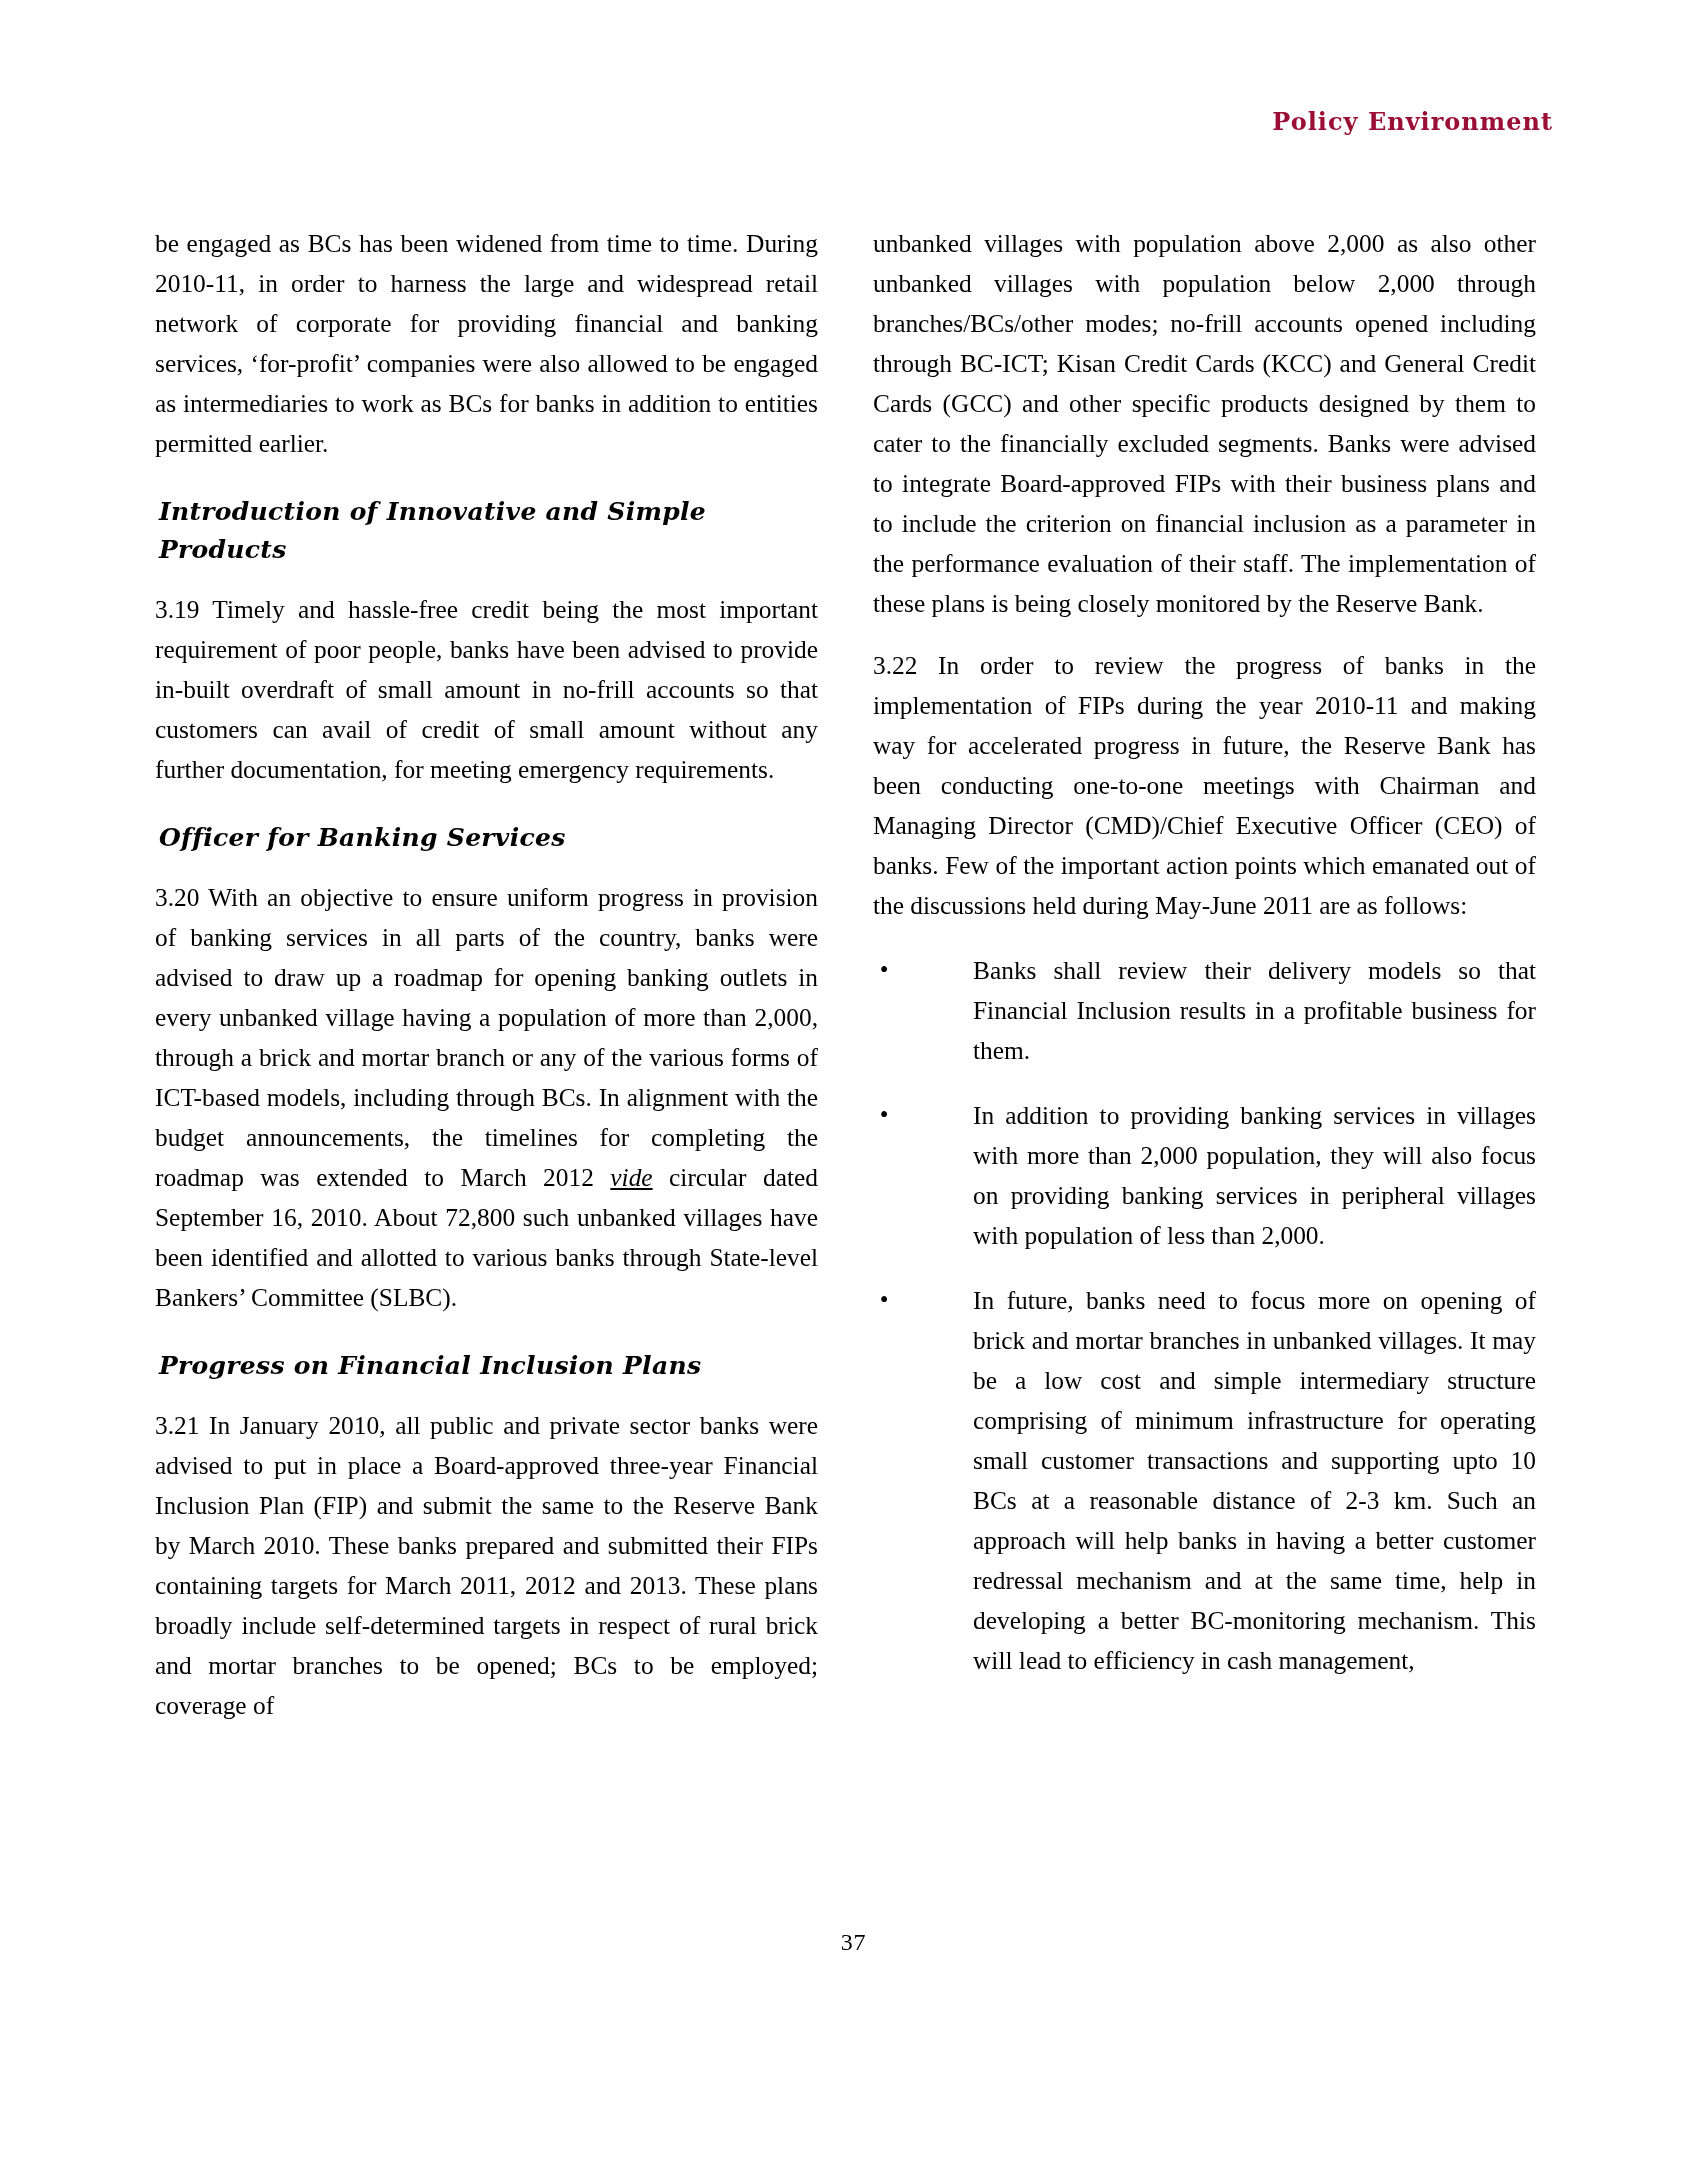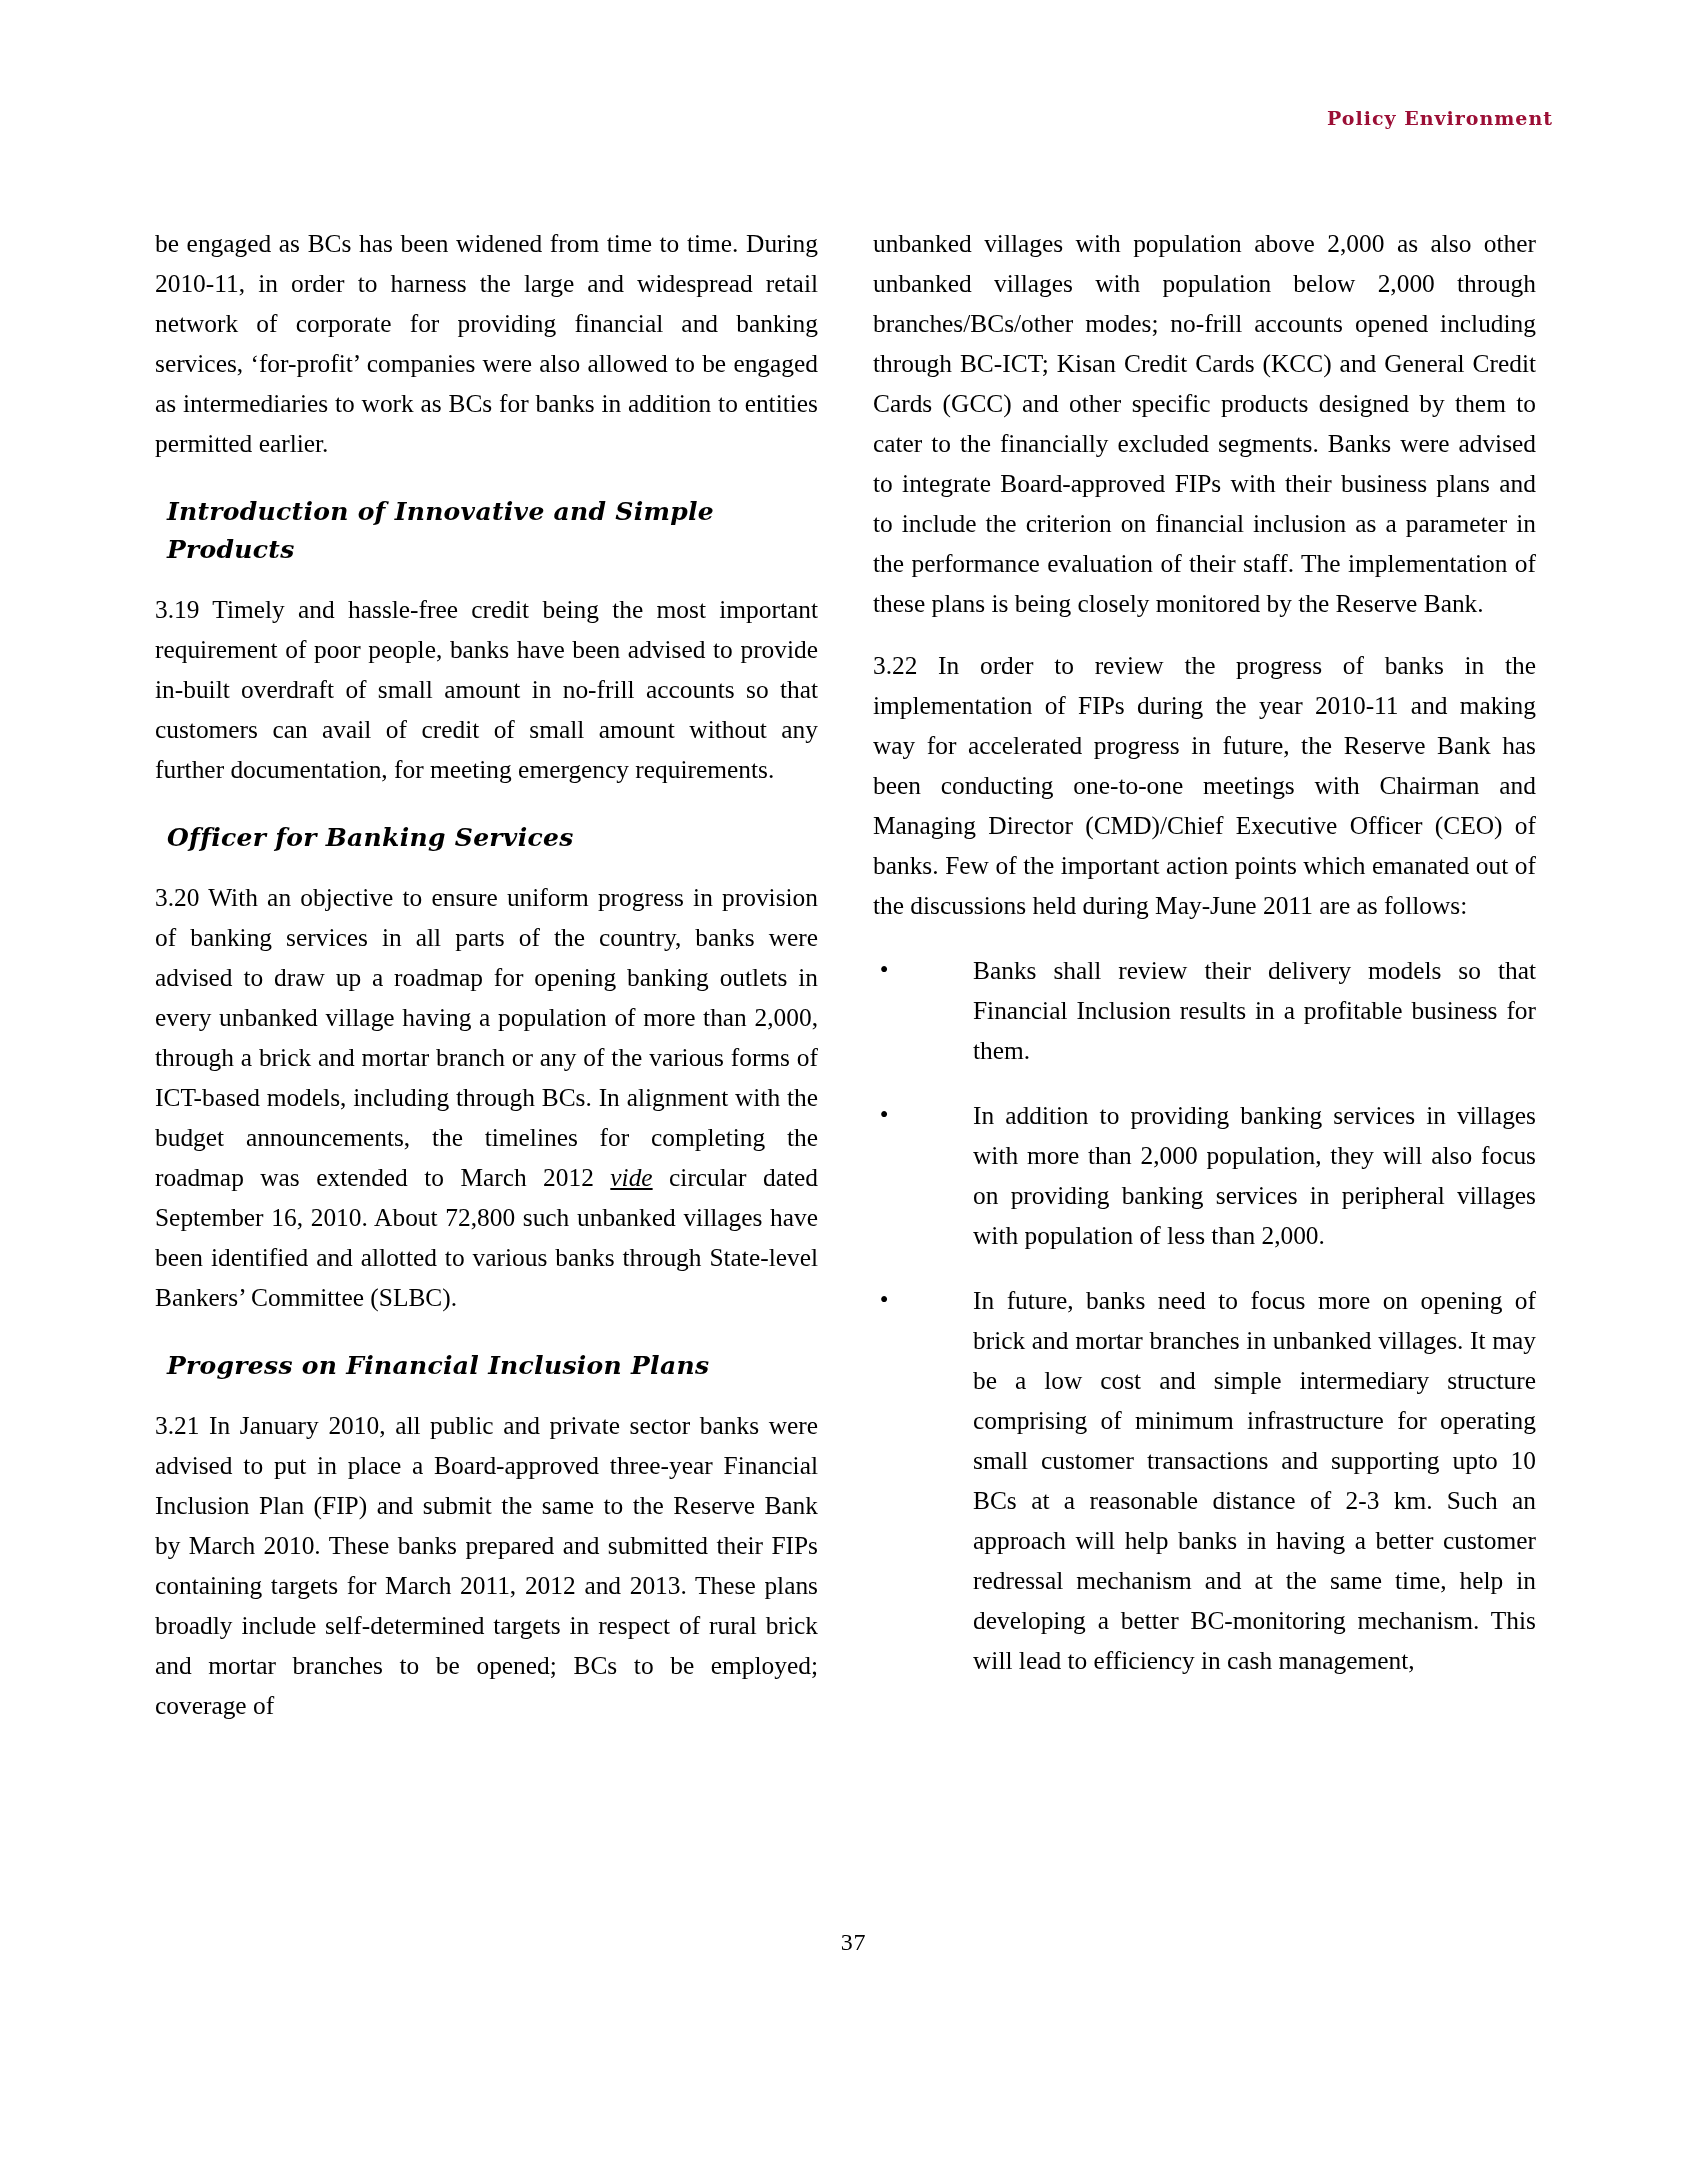--- a/index.html
+++ b/index.html
@@ -23,21 +23,21 @@
     background: #ffffff;
   }
 
   
   .running-head {
     position: absolute;
     top: 107px;
     right: 154px;
     font-family: "DejaVu Serif", "Liberation Serif", serif;
     font-weight: bold;
-    font-size: 19px;
+    font-size: 24px;
     letter-spacing: 1px;
     color: #9B0E35;
     white-space: nowrap;
   }
 
   
   .columns {
     position: absolute;
     top: 223px;
     left: 155px;
@@ -59,21 +59,21 @@
     text-justify: inter-word;
     -webkit-hyphens: none;
     hyphens: none;
   }
   p.body:last-child { margin-bottom: 0; }
 
   
   p.body.flush { margin-bottom: 12px; }
 
   h3.subhead {
-    margin: 30px 0 20px 12px;
+    margin: 30px 0 20px 4px;
     font-family: "DejaVu Serif", "Liberation Serif", serif;
     font-style: italic;
     font-weight: bold;
     font-size: 25px;
     line-height: 38px;
     text-align: left;
     letter-spacing: 0.3px;
   }
 
   em.vide {

